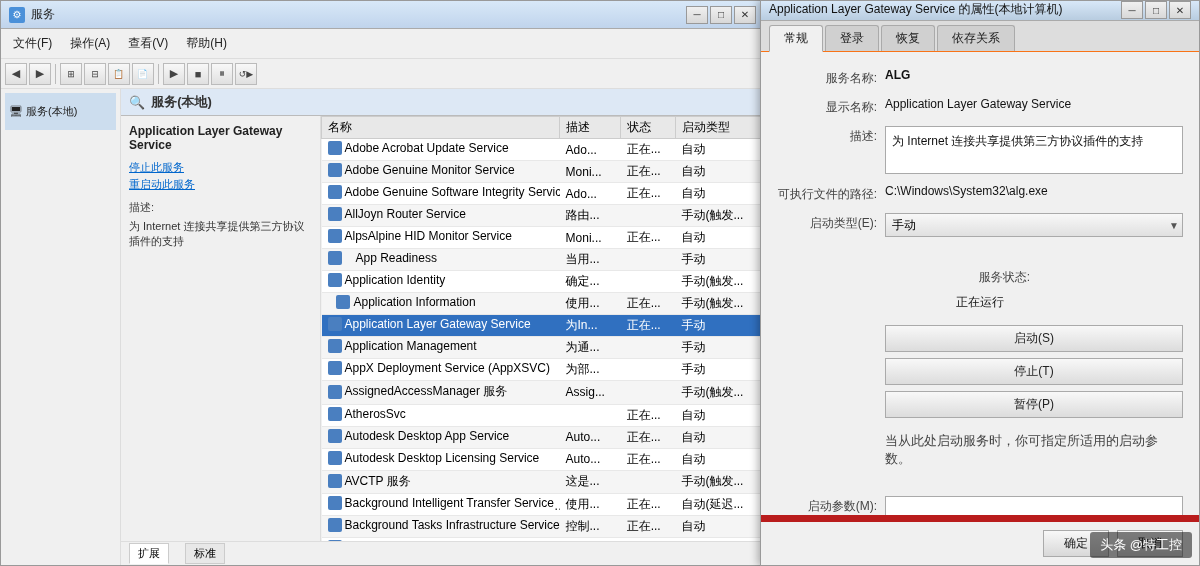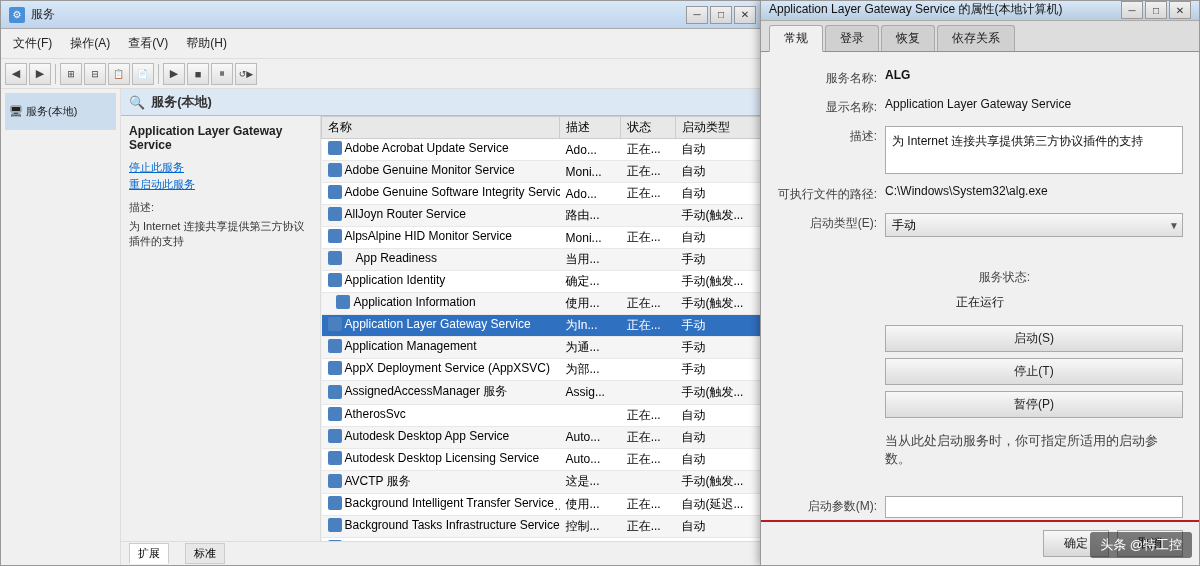--- a/index.html
+++ b/index.html
@@ -291,21 +291,21 @@
       flex: 1;
       height: 22px;
       border: 1px solid #aaa;
       background: white;
       padding: 2px 6px;
       font-size: 12px;
     }
 
     .dialog-bottom {
       padding: 8px 16px;
-      border-top: 2px solid #b91c1c;
+      border-top: 7px solid #b91c1c;
       display: flex;
       justify-content: flex-end;
       gap: 8px;
       background: #f0f0f0;
     }
     .dialog-btn {
       padding: 4px 20px;
       background: linear-gradient(to bottom, #f8f8f8, #d8d8d8);
       border: 1px solid #aaa;
       font-size: 12px;

